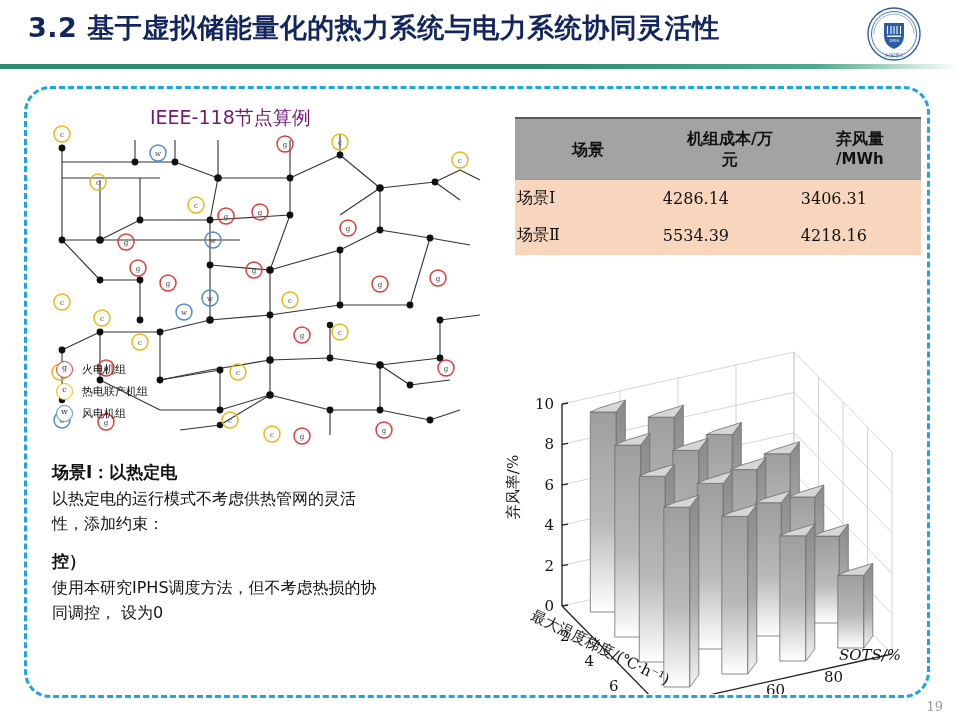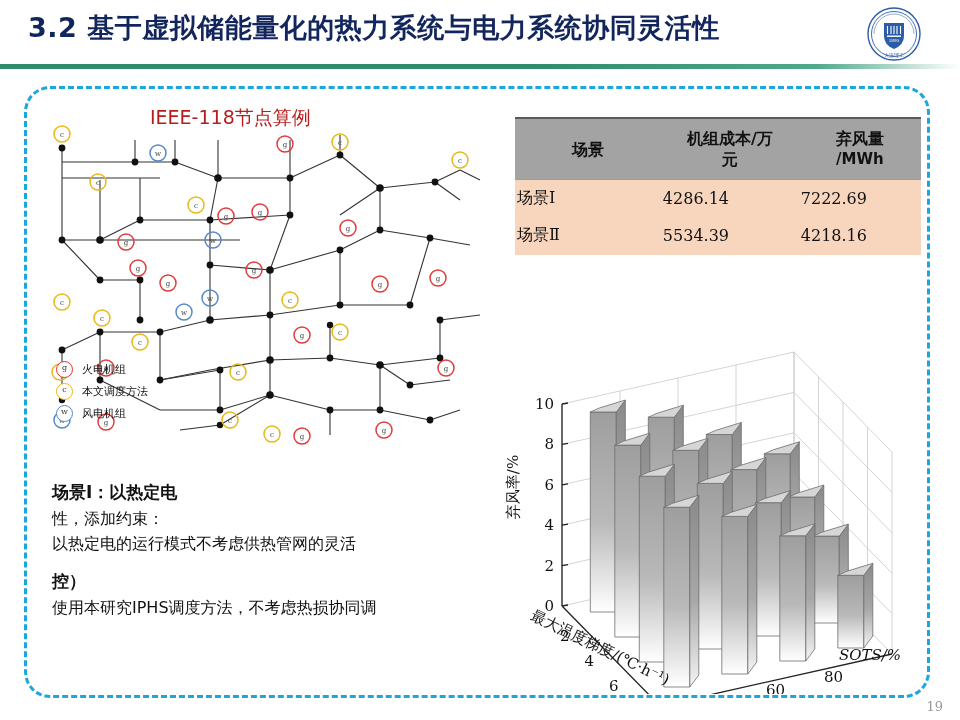--- a/index.html
+++ b/index.html
@@ -24,38 +24,38 @@
   .logo{position:absolute;left:866px;top:6px;width:56px;height:56px;}
   
   .frame{
     position:absolute;left:24px;top:86px;width:906px;height:612px;
     border:3px dashed #1CA7DC;border-radius:26px;box-sizing:border-box;
   }
   
   .diagram-panel{position:absolute;left:40px;top:100px;width:450px;height:350px;}
   .diagram-title{
     position:absolute;left:110px;top:5px;
-    font-size:19px;color:#b91c1c;font-weight:normal;white-space:nowrap;
+    font-size:19px;color:#701a75;font-weight:normal;white-space:nowrap;
     font-family:"DejaVu Sans","Liberation Sans",sans-serif;
   }
   .net-svg{position:absolute;left:0;top:20px;}
   
   .legend{position:absolute;left:56px;top:358px;width:150px;}
   .legend-row{display:flex;align-items:center;height:22px;}
   .legend-badge{
     width:15px;height:15px;border-radius:50%;
     border:1.6px solid #d33;background:#fff;
     font-size:8px;line-height:12px;text-align:center;color:#333;
     margin-right:9px;flex:none;font-family:"DejaVu Serif",serif;
   }
   .legend-badge.c{border-color:#E8B818;}
   .legend-badge.w{border-color:#5588CC;}
   .legend-text{font-size:11px;color:#111;white-space:nowrap;}
   
-  .scenarios{position:absolute;left:52px;top:480px;width:420px;color:#111;}
+  .scenarios{position:absolute;left:52px;top:460px;width:420px;color:#111;}
   .sc-head{font-size:17px;font-weight:bold;line-height:25px;margin-bottom:1px;}
   .sc-body{font-size:16px;line-height:25px;}
   .sc-gap{height:13px;}
   
   .table-wrap{position:absolute;left:515px;top:117px;width:406px;}
   table{border-collapse:collapse;width:100%;table-layout:fixed;}
   thead tr{background:#a3a3a3;}
   tbody tr{background:#F8D6BE;}
   table thead th{
     border-top:2px solid #5A5A5A;border-bottom:1.5px solid #C98F6A;
@@ -253,35 +253,36 @@
   </svg>
 </div>
 
 <div class="legend">
   <div class="legend-row">
     <span class="legend-badge">g</span>
     <span class="legend-text">火电机组</span>
   </div>
   <div class="legend-row">
     <span class="legend-badge c">c</span>
-    <span class="legend-text">本文调度方法</span>
+    <span class="legend-text">热电联产机组</span>
   </div>
   <div class="legend-row">
     <span class="legend-badge w">w</span>
     <span class="legend-text">风电机组</span>
   </div>
 </div>
 
 <div class="scenarios">
   <div class="sc-head">场景Ⅰ：以热定电</div>
+  <div class="sc-body">以热定电的运行模式不考虑供热管网的灵活</div>
   <div class="sc-body">性，添加约束：</div>
-  <div class="sc-body">以热定电的运行模式不考虑供热管网的灵活</div>
   <div class="sc-gap"></div>
   <div class="sc-head">控）</div>
-  <div class="sc-body">使用本研究IPHS调度方法，不考虑热损协同调</div>
+  <div class="sc-body">使用本研究IPHS调度方法，但不考虑热损的协</div>
+  <div class="sc-body">同调控，  设为0</div>
 </div>
 
 <div class="table-wrap">
   <table>
     <thead>
       <tr>
         <th class="col-scene">场景</th>
         <th class="col-cost">
           <div>机组成本/万</div>
           <div>元</div>
@@ -289,21 +290,21 @@
         <th class="col-wind">
           <div>弃风量</div>
           <div class="unit-small">/MWh</div>
         </th>
       </tr>
     </thead>
     <tbody>
       <tr>
         <td>场景Ⅰ</td>
         <td>4286.14</td>
-        <td>7222.69</td>
+        <td>3406.31</td>
       </tr>
       <tr>
         <td>场景Ⅱ</td>
         <td>5534.39</td>
         <td>4218.16</td>
       </tr>
     </tbody>
   </table>
 </div>
 

